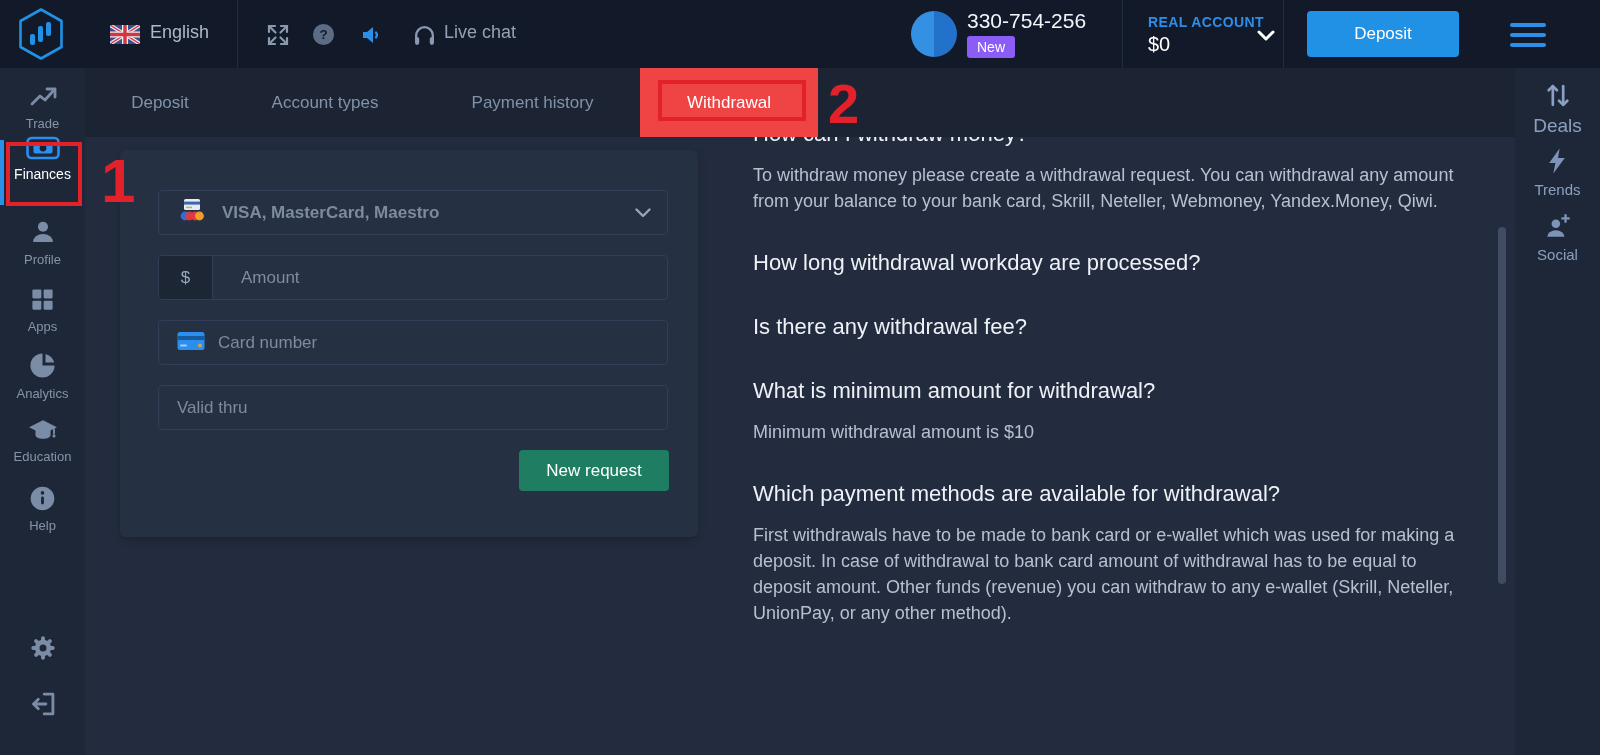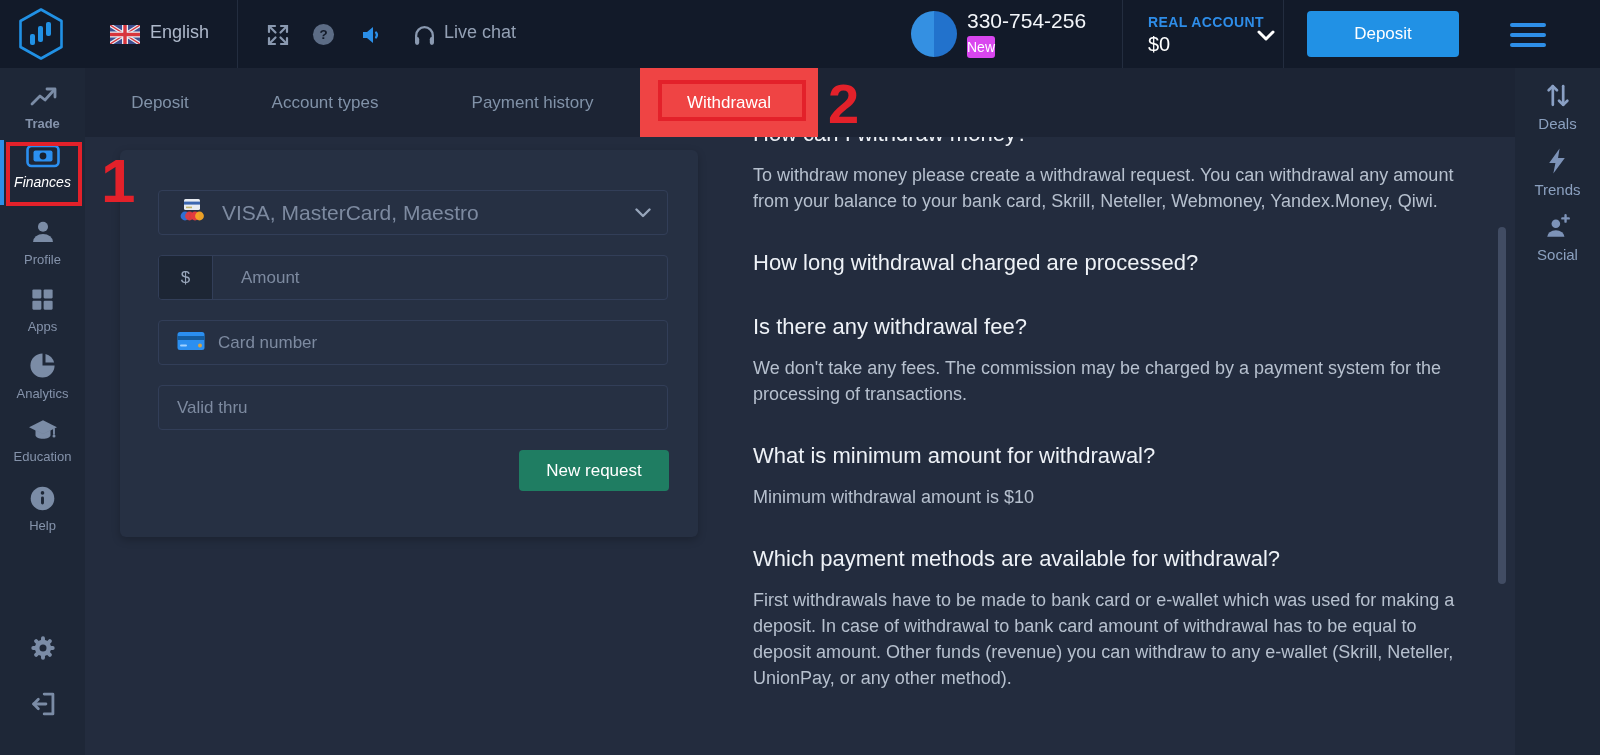--- a/index.html
+++ b/index.html
@@ -13,22 +13,22 @@
   #header { left:0; top:0; width:1600px; height:68px; background:#121a29; z-index:30; }
   .hdr-divider { top:0; width:1px; height:68px; background:#232d3f; }
   #logo { left:16px; top:7px; }
   #flag { left:110px; top:25px; }
   #lang-label { left:150px; top:22px; font-size:18px; color:#aeb9cb; }
   .hdr-icon { top:23px; }
   #livechat-label { left:444px; top:22px; font-size:18px; color:#94a1b5; }
   #avatar { left:911px; top:11px; width:46px; height:46px; border-radius:50%;
     background:linear-gradient(90deg,#3490e2 50%,#2272cc 50%); }
   #account-id { left:967px; top:9px; font-size:21px; color:#f2f5f9; }
-  #new-badge { left:967px; top:36px; background:#d946ef; color:#fff; font-size:14px;
-    padding:3px 0; border-radius:3px; }
+  #new-badge { left:967px; top:36px; background:#8b5cf6; color:#fff; font-size:14px;
+    padding:3px 10px; border-radius:3px; }
   #acct-type { left:1148px; top:14px; font-size:14px; font-weight:700; color:#2e8de8; letter-spacing:.4px; }
   #balance { left:1148px; top:33px; font-size:20px; color:#fff; }
   #acct-chevron { left:1257px; top:28px; }
   #deposit-btn { left:1307px; top:11px; width:152px; height:46px; background:#2191e5;
     border:none; border-radius:4px; color:#fff; font-size:17px; font-family:inherit; cursor:pointer; }
   #hamburger { left:1510px; top:23px; width:36px; }
   #hamburger div { height:4px; background:#2e8fe8; border-radius:2px; margin-bottom:6px; }
 
   
   #nav { left:85px; top:68px; width:1430px; height:69px; background:#1c2434; z-index:20; }
@@ -42,21 +42,21 @@
   .sb-item .lbl { display:block; margin-top:2px; font-size:13px; color:#8593ab; }
   .sb-item.active .lbl { color:#fff; font-size:14px; }
   #active-bar { left:0; top:72px; width:4px; height:65px; background:#2e8fe8; }
 
   
   #content { left:85px; top:137px; width:1430px; height:618px; background:#232c3e; overflow:hidden; }
   #form-panel { left:35px; top:13px; width:578px; height:387px; background:#263043;
     border-radius:6px; box-shadow:0 3px 8px rgba(0,0,0,0.22); }
   .field { position:absolute; left:38px; width:510px; height:45px; border:1px solid #323e58;
     border-radius:4px; display:flex; align-items:center; }
-  .field .ph { color:#7d8aa0; font-size:21px; }
+  .field .ph { color:#7d8aa0; font-size:17px;font-weight:bold; }
   .field input { background:transparent; border:none; outline:none; width:100%; height:100%;
     font-family:inherit; font-size:17px; color:#c6cfdd; padding-left:28px; }
   .field input::placeholder { color:#7d8aa0; }
   #prefix-box { width:54px; height:43px; background:#1d2635; border-right:1px solid #323e58;
     border-radius:3px 0 0 3px; display:flex; align-items:center; justify-content:center;
     color:#9aa7bc; font-size:17px; flex:none; }
   #submit-btn { position:absolute; left:399px; top:300px; width:150px; height:41px;
     background:#1f7d62; border:none; border-radius:4px; color:#fff; font-size:17px;
     font-family:inherit; cursor:pointer; }
 
@@ -163,29 +163,29 @@
 <div id="nav" class="abs dots">
   <div class="tab" style="left:25px; width:100px;">Deposit</div>
   <div class="tab" style="left:170px; width:140px;">Account types</div>
   <div class="tab" style="left:370px; width:155px;">Payment history</div>
   <div class="tab active" style="left:555px; width:178px;">Withdrawal</div>
 </div>
 
 <div id="sidebar-l" class="abs dots">
   <div id="active-bar" class="abs"></div>
 
-  <div class="sb-item" style="top:16px;font-weight:bold;">
+  <div class="sb-item" style="top:16px;">
     <svg width="30" height="26" viewBox="0 0 30 26">
       <path d="M4 20 L12 12 L17 16 L26 6" stroke="#7b8ca6" stroke-width="2.8" fill="none" stroke-linecap="round" stroke-linejoin="round"></path>
       <path d="M19 5 H27 V13" stroke="#7b8ca6" stroke-width="2.8" fill="none" stroke-linecap="round" stroke-linejoin="round"></path>
     </svg>
     <span class="lbl">Trade</span>
   </div>
 
-  <div class="sb-item active" style="top:76px;font-style:italic;">
+  <div class="sb-item active" style="top:68px;">
     <svg width="34" height="24" viewBox="0 0 34 24">
       <rect x="1.5" y="2" width="31" height="20" rx="4" fill="none" stroke="#2b8ff0" stroke-width="2.6"></rect>
       <rect x="7.5" y="6.5" width="19" height="11" rx="2" fill="#2b8ff0"></rect>
       <circle cx="17" cy="12" r="3.4" fill="#17202f"></circle>
     </svg>
     <span class="lbl">Finances</span>
   </div>
 
   <div class="sb-item" style="top:150px;">
     <svg width="28" height="28" viewBox="0 0 24 24" fill="#7b8ca6">
@@ -297,39 +297,38 @@
     <div class="field" style="top:235px;">
       <input type="text" style="padding-left: 18px;" placeholder="Valid thru">
     </div>
 
     <button id="submit-btn">New request</button>
   </div>
 
   <div id="faq" class="abs">
     <h2>How can I withdraw money?</h2>
     <p>To withdraw money please create a withdrawal request. You can withdrawal any amount from your balance to your bank card, Skrill, Neteller, Webmoney, Yandex.Money, Qiwi.</p>
-    <h2>How long withdrawal charged are processed?</h2>
+    <h2>How long withdrawal workday are processed?</h2>
     <h2>Is there any withdrawal fee?</h2>
-    <p>We don't take any fees. The commission may be charged by a payment system for the processing of transactions.</p>
     <h2>What is minimum amount for withdrawal?</h2>
     <p>Minimum withdrawal amount is $10</p>
     <h2>Which payment methods are available for withdrawal?</h2>
     <p>First withdrawals have to be made to bank card or e-wallet which was used for making a deposit. In case of withdrawal to bank card amount of withdrawal has to be equal to deposit amount. Other funds (revenue) you can withdraw to any e-wallet (Skrill, Neteller, UnionPay, or any other method).</p>
   </div>
 </div>
 
 <div id="sidebar-r" class="abs dots">
   <div class="sb-item" style="top:14px;">
     <svg width="26" height="27" viewBox="0 0 24 26" stroke="#8aa0c4" stroke-width="2.6" fill="none" stroke-linecap="round" stroke-linejoin="round">
       <path d="M7 22 V4"></path>
         <path d="M3 8 L7 4 L11 8"></path>
       <path d="M17 4 V22"></path>
         <path d="M13 18 L17 22 L21 18"></path>
     </svg>
-    <span class="lbl" style="font-size:15px; color:#8ba0bf;">Deals</span>
+    <span class="lbl" style="font-size:19px; color:#8ba0bf;">Deals</span>
   </div>
   <div class="sb-item" style="top:79px;">
     <svg width="25" height="28" viewBox="0 0 24 26" fill="#7d93b8">
       <polygon points="14,1 4,15 10,15 8,25 19,10 12.5,10"></polygon>
     </svg>
     <span class="lbl" style="font-size:15px; color:#8ba0bf;">Trends</span>
   </div>
   <div class="sb-item" style="top:145px;">
     <svg width="28" height="27" viewBox="0 0 26 24">
       <g fill="#7d93b8">

